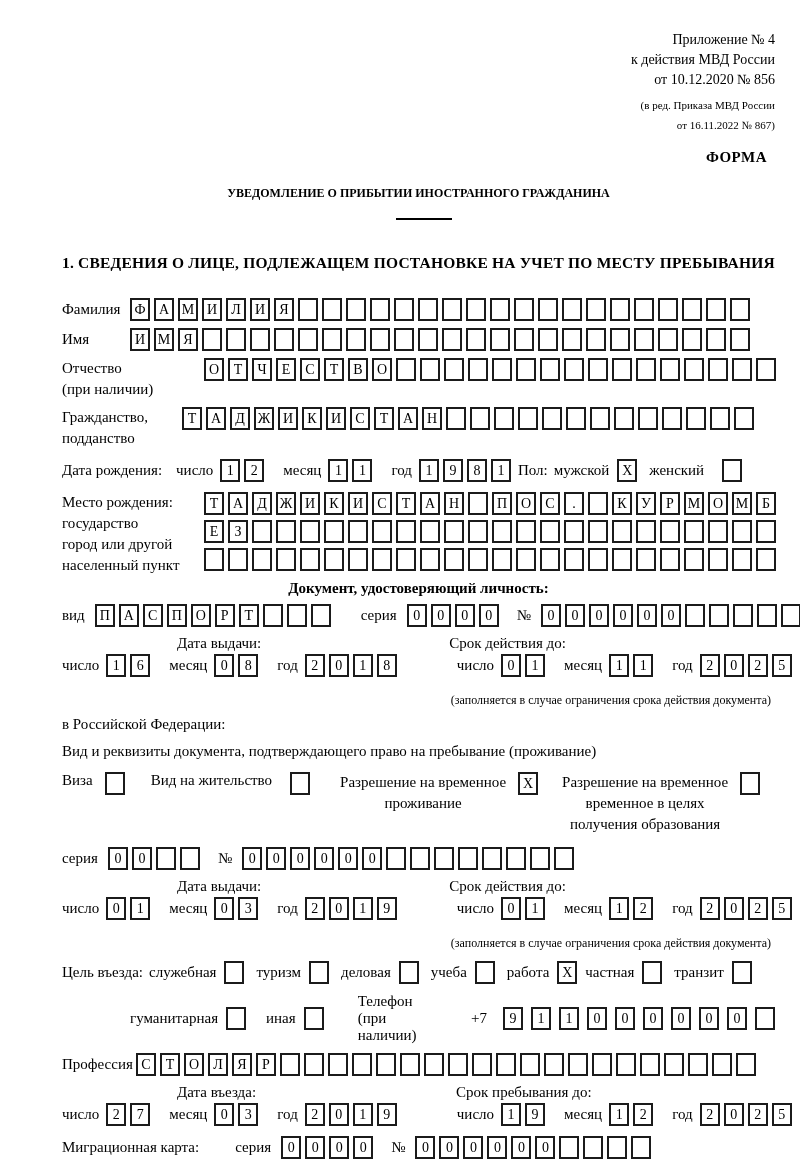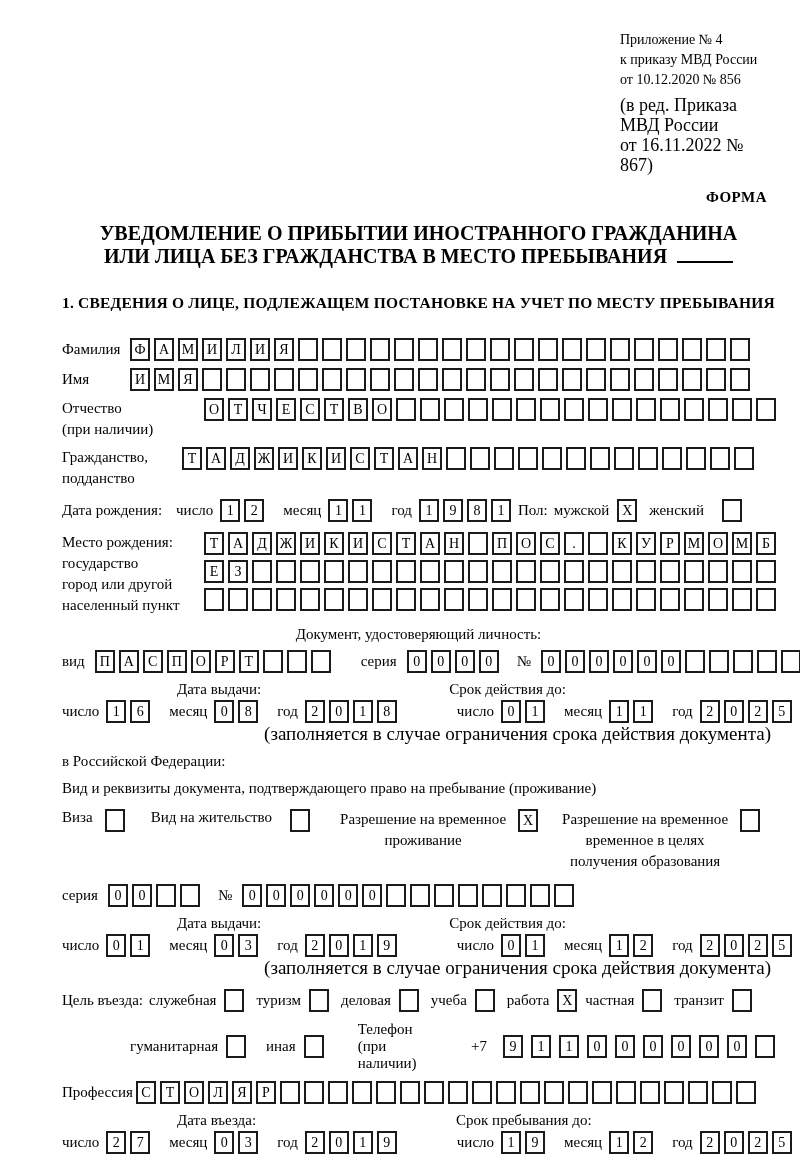--- a/index.html
+++ b/index.html
@@ -4,26 +4,26 @@
 <style>
   html,body { margin:0; padding:0; background:#888; }
   .page {
     position:relative; width:800px; height:1163px; margin:0 auto;
     background:#ffffff; color:#000;
     font-family:"Liberation Serif","DejaVu Serif",serif;
     font-size:15px; box-sizing:border-box;
     padding:30px 25px 0 62px; overflow:hidden;
   }
   
-  .hdr-block { margin-left:558px; line-height:20px; font-size:14px; }
-  .hdr-block .ed { font-size:18px; }
+  .hdr-block { margin-left:558px; line-height:20px; font-size:14px;text-align:right; }
+  .hdr-block .ed { font-size:11px; }
   .hdr-block .gap { margin-top:5px; }
   .forma { text-align:right; font-weight:bold; font-size:15px; margin-top:14px; padding-right:8px; letter-spacing:.5px; }
   
-  .title { text-align:center; font-weight:bold; font-size:20px; line-height:23px; margin-top:16px; }
+  .title { text-align:center; font-weight:bold; font-size:12px; line-height:23px; margin-top:16px; }
   .blank-line { display:inline-block; width:56px; border-bottom:2px solid #000; margin-left:10px; }
   .sec-heading { font-weight:bold; font-size:15.5px; margin-top:26px; letter-spacing:.2px; }
   
   .row { display:flex; align-items:center; margin-top:7px; }
   .row-top { display:flex; align-items:flex-start; margin-top:7px; }
   .lblcol { flex:none; line-height:21px; }
   .w68 { width:68px; } .w120 { width:120px; } .w142 { width:142px; } .w74 { width:74px; }
   .cells { display:inline-flex; flex:none; }
   .cell {
     box-sizing:border-box; display:inline-flex; flex:none;
@@ -36,53 +36,53 @@
   
   .dhead { display:flex; margin-top:8px; margin-bottom:2px; }
   .dh1 { margin-left:115px; }
   .dh2 { margin-left:188px; }
   .drow { display:flex; align-items:center; margin-top:2px; }
   .dgrp { display:inline-flex; align-items:center; }
   .dgrp .lbl { margin-right:7px; }
   .dgrp .cells { margin-right:15px; }
   .dgrp .cells:last-child { margin-right:0; }
   .dgrp2 { margin-left:56px; }
-  .note { text-align:right; font-size:19px; margin-top:0; padding-right:4px; }
+  .note { text-align:right; font-size:12px; margin-top:16px; padding-right:4px; }
   
-  .doc-heading { text-align:center; font-weight:normal; margin-top:10px; }
+  .doc-heading { text-align:center; font-weight:bold; margin-top:4px; }
   
   .opts { display:flex; align-items:flex-start; margin-top:12px; }
   .opt { display:flex; align-items:flex-start; }
   .opt .lines { text-align:center; line-height:21px; }
   .opt .cell { margin-left:12px; }
   .gap6 { margin-left:6px; }
   .purpose .cell { margin-left:8px; margin-right:0; }
   .purpose span.t { margin-left:12px; }
   .purpose span.t:first-child { margin-left:0; }
   .serial-row .lbl { margin-right:10px; }
   .serial-row .cells { margin-right:14px; }
 </style>
 </head>
 <body>
 
 <div class="page">
 
   <div class="hdr-block">
     <div>Приложение № 4</div>
-    <div>к приказу МВД России</div>
+    <div>к действия МВД России</div>
     <div>от 10.12.2020 № 856</div>
     <div class="ed gap">(в ред. Приказа МВД России</div>
     <div class="ed">от 16.11.2022 № 867)</div>
   </div>
 
   <div class="forma">ФОРМА</div>
 
   <div class="title">
     <div>УВЕДОМЛЕНИЕ О ПРИБЫТИИ ИНОСТРАННОГО ГРАЖДАНИНА</div>
-    <div><span>ИЛИ ЛИЦА БЕЗ ГРАЖДАНСТВА В МЕСТО ПРЕБЫВАНИЯ</span><span class="blank-line"></span></div>
+    <div><span class="blank-line"></span></div>
   </div>
 
   <div class="sec-heading">1. СВЕДЕНИЯ О ЛИЦЕ, ПОДЛЕЖАЩЕМ ПОСТАНОВКЕ НА УЧЕТ ПО МЕСТУ ПРЕБЫВАНИЯ</div>
 
   <div class="row" style="margin-top:26px">
     <span class="lblcol w68">Фамилия</span>
     <span class="cells">
         <span class="cell">Ф</span>
         <span class="cell">А</span>
         <span class="cell">М</span>

